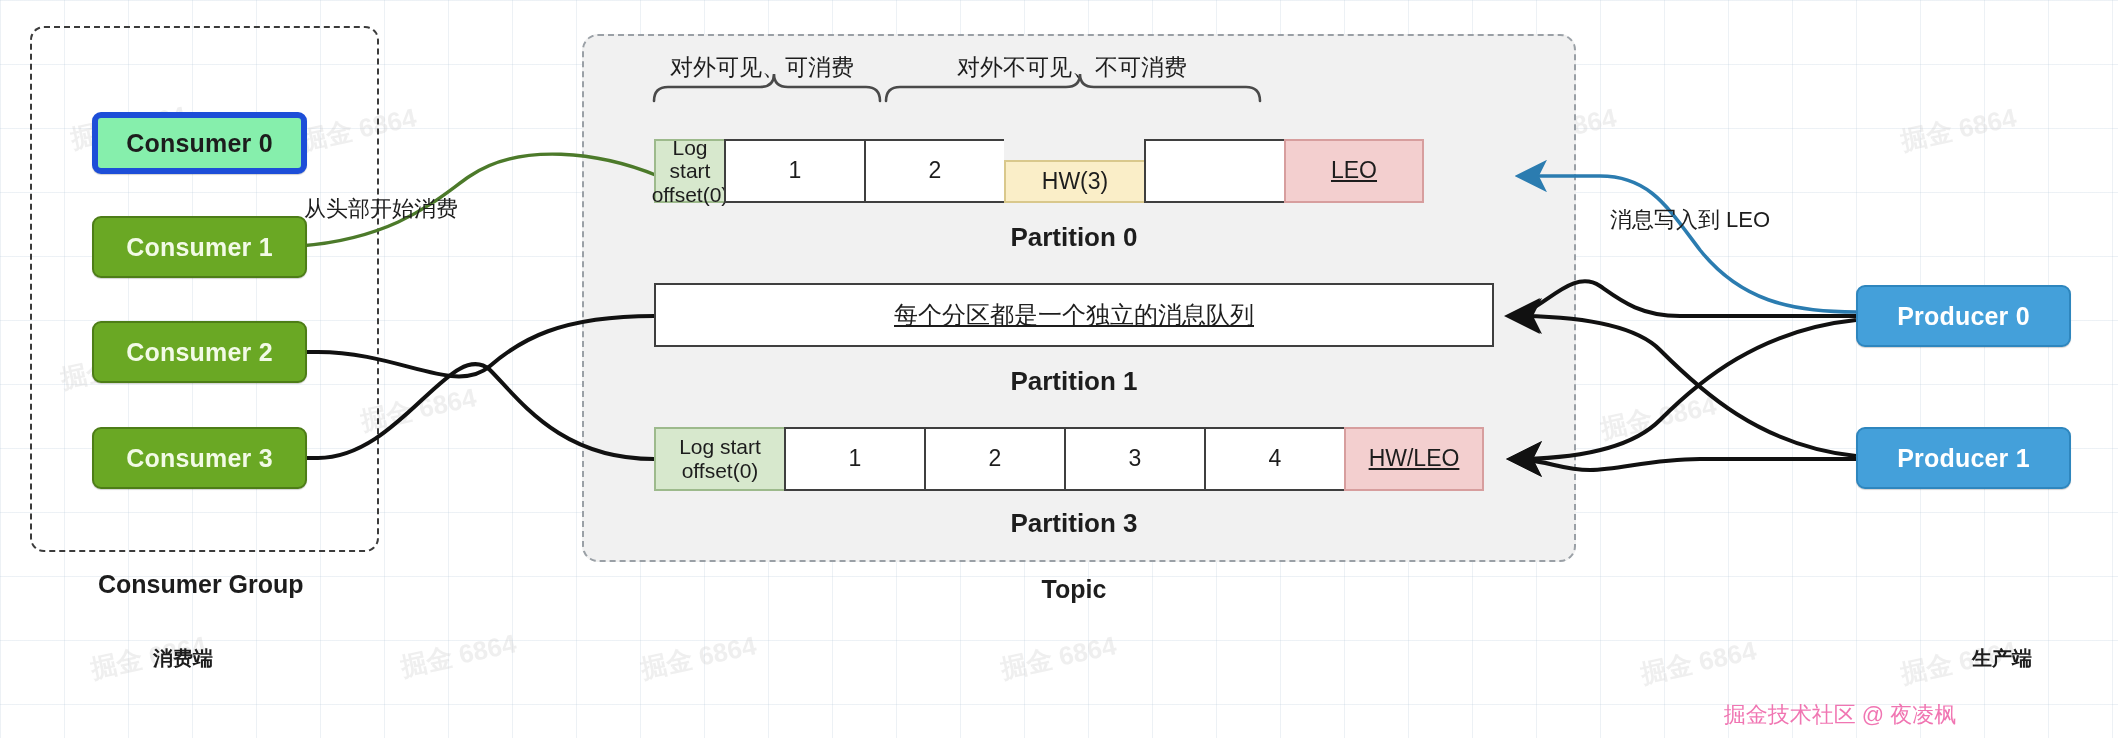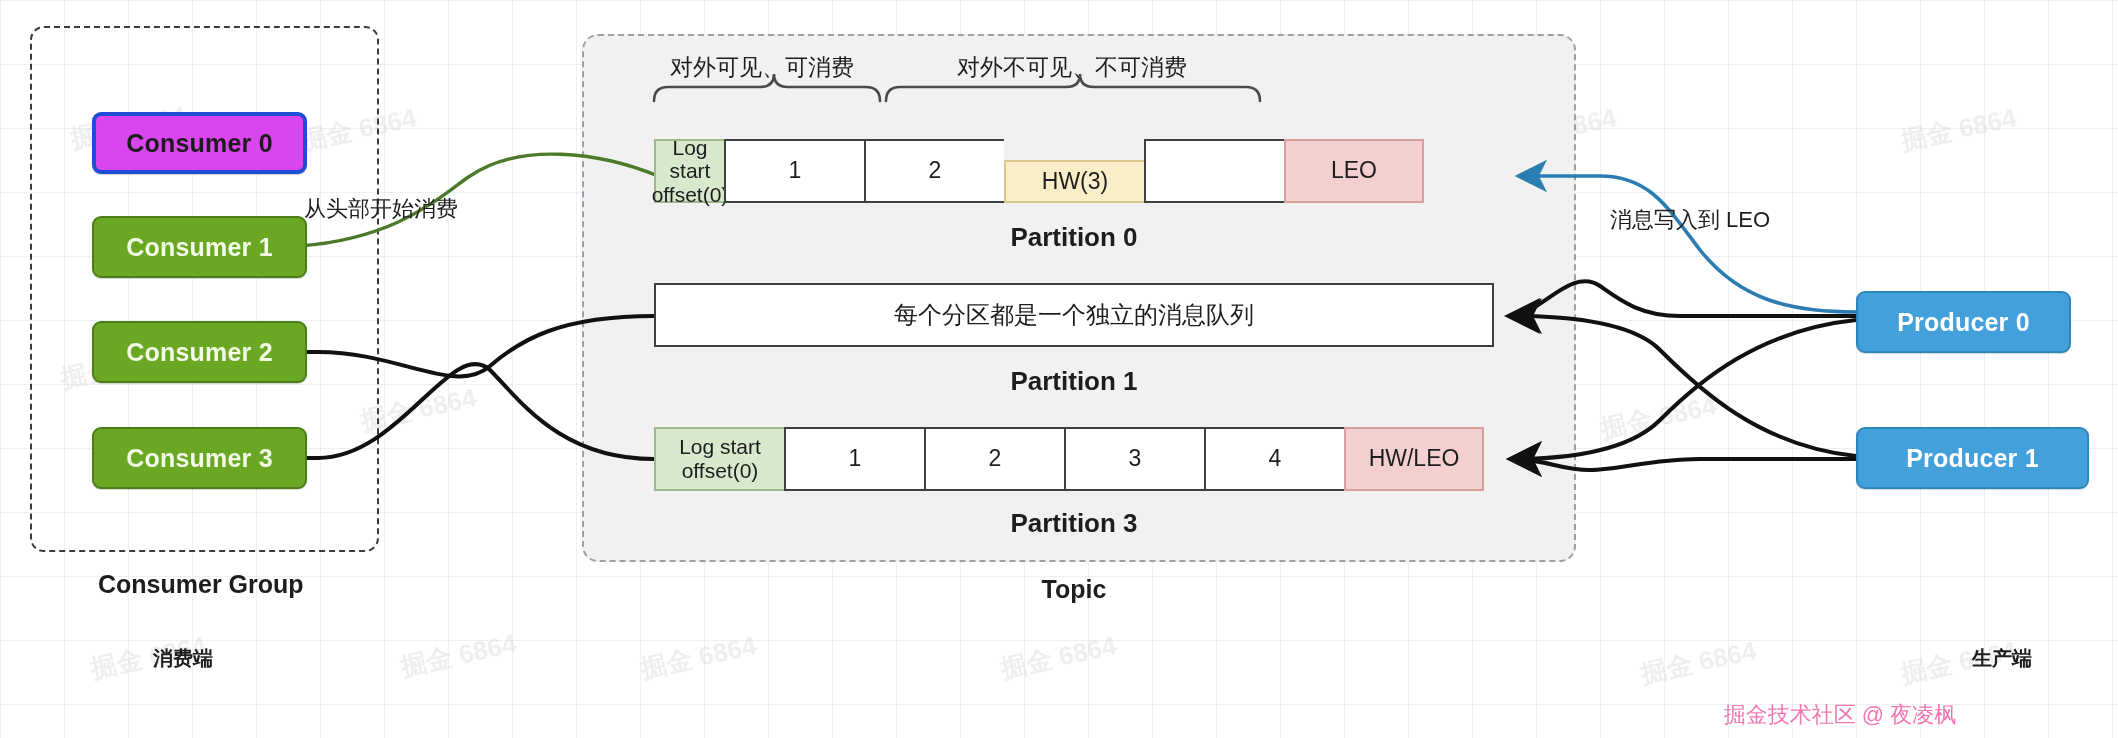--- a/index.html
+++ b/index.html
@@ -57,21 +57,21 @@
     border-radius: 9px;
     display: flex;
     align-items: center;
     justify-content: center;
     font-size: 25px;
     font-weight: bold;
     letter-spacing: .2px;
     box-sizing: border-box;
     box-shadow: 0 1px 1px rgba(0,0,0,.18);
   }
-  .node.consumer0 { background: #d946ef; border: 4px solid #1d4ed8; color: #1d1d1d; }
+  .node.consumer0 { background: #86efac; border: 6px solid #1d4ed8; color: #1d1d1d; }
   .node.consumer  { background: #6aa824; border: 2px solid #4d7d17; color: #f2fae6; }
   .node.producer  { background: #44a0da; border: 2px solid #2e86be; color: #ffffff; }
 
   
   .partition {
     position: absolute;
     display: flex;
     height: 64px;
     box-sizing: border-box;
   }
@@ -81,21 +81,21 @@
     border-right-width: 0;
     background: #ffffff;
     display: flex;
     align-items: center;
     justify-content: center;
     text-align: center;
     font-size: 23px;
     color: #1d1d1d;
     line-height: 1.12;
   }
-  .cell:last-child { border-right-width: 2.5px; }
+  .cell:last-child { border-right-width: 2.5px; text-decoration: underline; }
   .cell.logstart { background: #d7e8cd; border-color: #9dba8c; font-size: 21px; }
   .cell.hw       { background: #faeec8; border-color: #d9c88c; margin-top: 21px; }
   .cell.leo      { background: #f3cfcf; border-color: #d79e9e; }
   .cell.msgqueue { font-size: 24px; }
 
   .partition-label {
     position: absolute;
     font-size: 26px;
     font-weight: bold;
     color: #1d1d1d;
@@ -234,24 +234,24 @@
     <div class="cell" style="width:140px;">1</div>
     <div class="cell" style="width:140px;">2</div>
     <div class="cell" style="width:140px;">3</div>
     <div class="cell" style="width:140px;">4</div>
     <div class="cell leo" style="width:140px;">HW/LEO</div>
   </div>
   <div class="partition-label" style="left:1074px; top:508px; transform:translateX(-50%);">Partition 3</div>
 
   <div class="caption big" style="left:1074px; top:575px; transform:translateX(-50%);">Topic</div>
 
-  <div class="node producer" style="left:1856px; top:291px; width:215px; height:62px;">
+  <div class="node producer" style="left:1856px; top:285px; width:215px; height:62px;">
     <span>Producer 0</span>
   </div>
-  <div class="node producer" style="left:1856px; top:427px; width:233px; height:62px;">
+  <div class="node producer" style="left:1856px; top:427px; width:215px; height:62px;">
     <span>Producer 1</span>
   </div>
 
   <div class="caption section" style="left:1972px; top:645px;">生产端</div>
 
   <div class="caption green-note" style="left:304px; top:194px;">从头部开始消费</div>
   <div class="caption" style="left:1610px; top:205px;">消息写入到 LEO</div>
 
   <div class="watermark-text" style="left:1840px; top:700px; transform:translateX(-50%);">掘金技术社区 @ 夜凌枫</div>
 

